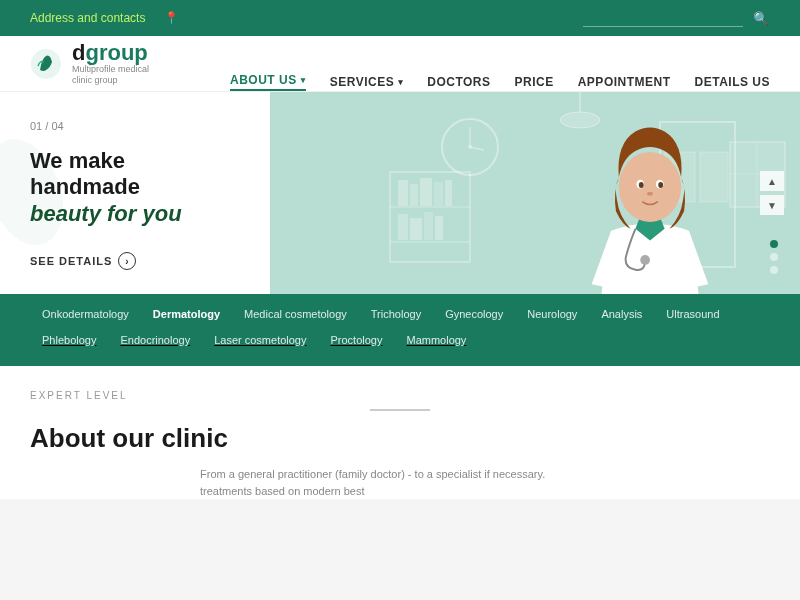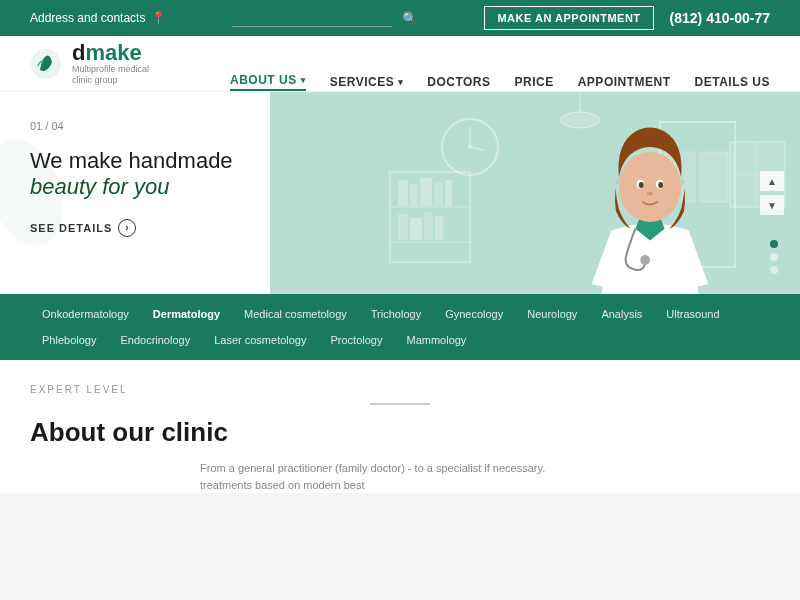--- a/index.html
+++ b/index.html
@@ -10,22 +10,22 @@
       background: #1a7a5e;
       height: 36px;
       display: flex;
       align-items: center;
       justify-content: space-between;
       padding: 0 30px;
     }
     .top-bar-left {
       display: flex;
       align-items: center;
-      gap: 6px;
-      color: #ffffff;
+      gap: 19px;
+      color: #bef264;
       font-size: 12px;
     }
     .top-bar-center input {
       background: transparent;
       border: none;
       border-bottom: 1px solid rgba(255,255,255,0.4);
       color: white;
       font-size: 12px;
       width: 160px;
       outline: none;
@@ -126,34 +126,34 @@
       position: relative;
       z-index: 2;
     }
     .slide-counter {
       font-size: 11px;
       color: #888;
       margin-bottom: 16px;
     }
     .hero-title {
       font-size: 22px;
-      font-weight: normal;
+      font-weight: bold;
       color: #1a1a1a;
       line-height: 1.2;
       margin-bottom: 4px;
     }
     .hero-title .green {
       color: #14532d;
       font-style: italic;
     }
     .see-details {
       display: flex;
       align-items: center;
       gap: 6px;
-      margin-top: 18px;
+      margin-top: 25px;
       font-size: 11px;
       font-weight: bold;
       color: #333;
       letter-spacing: 1px;
       cursor: pointer;
     }
     .see-details .arrow-right {
       width: 18px;
       height: 18px;
       border: 1.5px solid #333;
@@ -286,36 +286,32 @@
 <body>
 
 <div class="top-bar">
   <div class="top-bar-left">
     <span>Address and contacts</span>
     <span>📍</span>
   </div>
   <div class="top-bar-center">
     <input type="text" placeholder="" style="">
     <span style="color:white; font-size:13px; margin-left:6px;">🔍</span>
-  </div>
-  <div class="top-bar-right">
-    <button class="appointment-btn">MAKE AN APPOINTMENT</button>
-    <span class="phone">(812) 410-00-77</span>
   </div>
 </div>
 
 <div class="nav-bar">
   <div class="logo-area">
     <svg class="logo-icon" viewBox="0 0 32 32">
       <circle cx="16" cy="16" r="15" fill="#e8f5f0"></circle>
       <path d="M10 22 Q12 10 16 8 Q20 6 22 14 Q20 20 16 22 Q14 24 10 22Z" fill="#1a7a5e"></path>
       <path d="M8 18 Q10 12 14 14" stroke="#2aa87a" stroke-width="1.5" fill="none"></path>
     </svg>
     <div class="logo-text">
-      <span class="logo-name">d<span style="color:#1a7a5e">make</span></span>
+      <span class="logo-name">d<span style="color:#1a7a5e">group</span></span>
       <span class="logo-sub">
         <span>Multiprofile medical</span><br>
         <span>clinic group</span>
       </span>
     </div>
   </div>
   <div class="nav-links">
     <a class="nav-link active">
       <span>ABOUT US</span>
       <span class="arrow">▾</span>
@@ -432,21 +428,21 @@
   <div class="services-row">
     <span class="service-item">Onkodermatology</span>
     <span class="service-item bold">Dermatology</span>
     <span class="service-item">Medical cosmetology</span>
     <span class="service-item">Trichology</span>
     <span class="service-item">Gynecology</span>
     <span class="service-item">Neurology</span>
     <span class="service-item">Analysis</span>
     <span class="service-item">Ultrasound</span>
   </div>
-  <div class="services-row" style="padding-top:0; padding-bottom:10px;">
+  <div class="services-row" style="padding-top:0; padding-bottom:16px;text-decoration:underline;">
     <span class="service-item">Phlebology</span>
     <span class="service-item">Endocrinology</span>
     <span class="service-item">Laser cosmetology</span>
     <span class="service-item">Proctology</span>
     <span class="service-item">Mammology</span>
   </div>
 </div>
 
 <div class="about-section">
   <div class="expert-label">EXPERT LEVEL</div>

